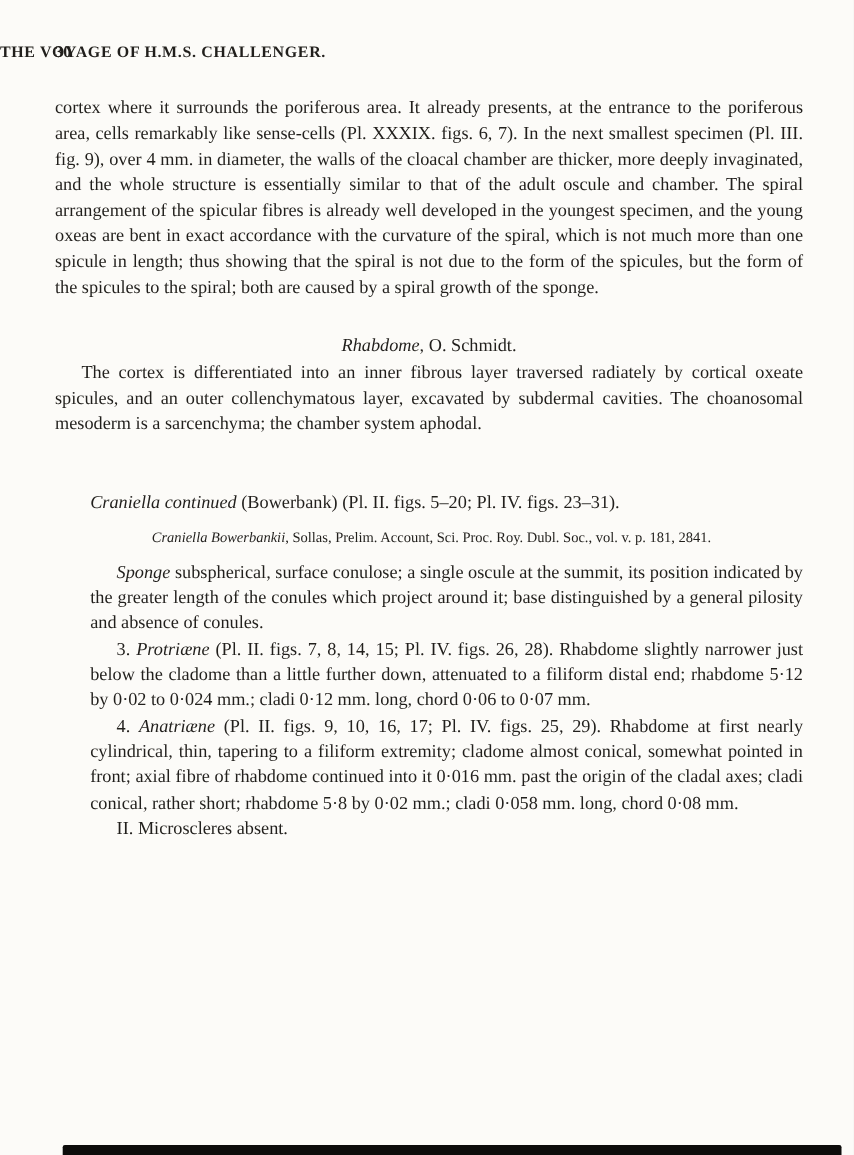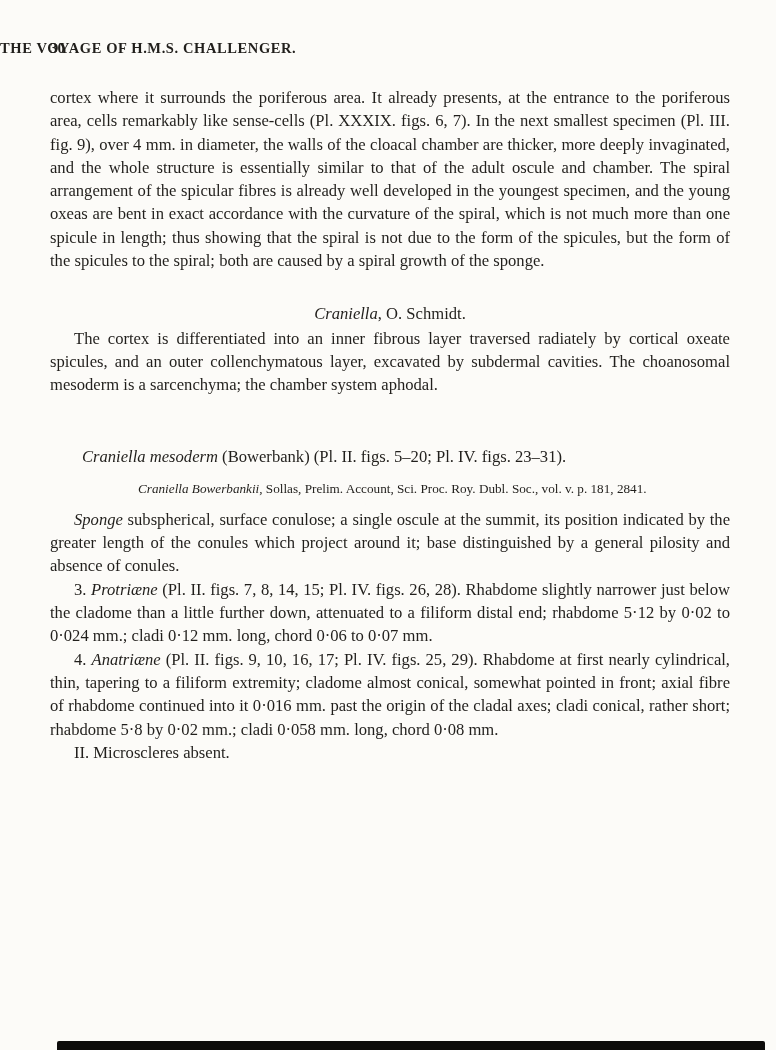--- a/index.html
+++ b/index.html
@@ -54,21 +54,21 @@
     text-align: left;
   }
   .synonymy {
     margin-top: 12px;
     margin-left: 88px;
     margin-right: 14px;
     font-size: 13.2px;
     line-height: 18px;
     text-align: left;
   }
-  .desc-block { margin-top: 10px; }
+  .desc-block { margin-top: 10px; margin-left: 32px; }
   .indent { text-indent: 24px; }
   .bottom-scan-edge {
     position: absolute;
     left: 57px;
     top: 1041px;
     width: 708px;
     height: 9px;
     background: #0d0c0b;
     border-radius: 2px 2px 0 0;
   }
@@ -80,25 +80,25 @@
 
   <div class="header">
     <span class="page-number">30</span>
     <div class="running-title">THE VOYAGE OF H.M.S. CHALLENGER.</div>
   </div>
 
   <div class="text-col">
 
     <p class="continuation"><span>cortex where it surrounds the poriferous area.  It already presents, at the entrance to the poriferous area, cells remarkably like sense-cells (Pl. XXXIX. figs. 6, 7).  In the next smallest specimen (Pl. III. fig. 9), over 4 mm. in diameter, the walls of the cloacal chamber are thicker, more deeply invaginated, and the whole structure is essentially similar to that of the adult oscule and chamber.  The spiral arrangement of the spicular fibres is already well developed in the youngest specimen, and the young oxeas are bent in exact accordance with the curvature of the spiral, which is not much more than one spicule in length; thus showing that the spiral is not due to the form of the spicules, but the form of the spicules to the spiral; both are caused by a spiral growth of the sponge.</span></p>
 
-    <p class="genus-heading"><i>Craniella</i><span>, O. Schmidt.</span></p>
+    <p class="genus-heading"><i>Rhabdome</i><span>, O. Schmidt.</span></p>
 
     <p class="genus-description indent"><span>The cortex is differentiated into an inner fibrous layer traversed radiately by cortical oxeate spicules, and an outer collenchymatous layer, excavated by subdermal cavities. The choanosomal mesoderm is a sarcenchyma; the chamber system aphodal.</span></p>
 
-    <p class="species-heading"><i>Craniella mesoderm</i><span> (Bowerbank) (Pl. II. figs. 5–20; Pl. IV. figs. 23–31).</span></p>
+    <p class="species-heading"><i>Craniella continued</i><span> (Bowerbank) (Pl. II. figs. 5–20; Pl. IV. figs. 23–31).</span></p>
 
     <div class="synonymy">
       <div><i>Craniella Bowerbankii</i><span>, Sollas, Prelim. Account, Sci. Proc. Roy. Dubl. Soc., vol. v. p. 181, 2841.</span></div>
     </div>
 
     <div class="desc-block">
       <p class="indent"><i>Sponge</i><span> subspherical, surface conulose; a single oscule at the summit, its position indicated by the greater length of the conules which project around it; base distinguished by a general pilosity and absence of conules.</span></p>
       <p class="indent"><span>3. </span><i>Protriæne</i><span> (Pl. II. figs. 7, 8, 14, 15; Pl. IV. figs. 26, 28).  Rhabdome slightly narrower just below the cladome than a little further down, attenuated to a filiform distal end; rhabdome 5·12 by 0·02 to 0·024 mm.; cladi 0·12 mm. long, chord 0·06 to 0·07 mm.</span></p>
       <p class="indent"><span>4. </span><i>Anatriæne</i><span> (Pl. II. figs. 9, 10, 16, 17; Pl. IV. figs. 25, 29).  Rhabdome at first nearly cylindrical, thin, tapering to a filiform extremity; cladome almost conical, somewhat pointed in front; axial fibre of rhabdome continued into it 0·016 mm. past the origin of the cladal axes; cladi conical, rather short; rhabdome 5·8 by 0·02 mm.; cladi 0·058 mm. long, chord 0·08 mm.</span></p>
       <p class="indent"><span>II. Microscleres absent.</span></p>

